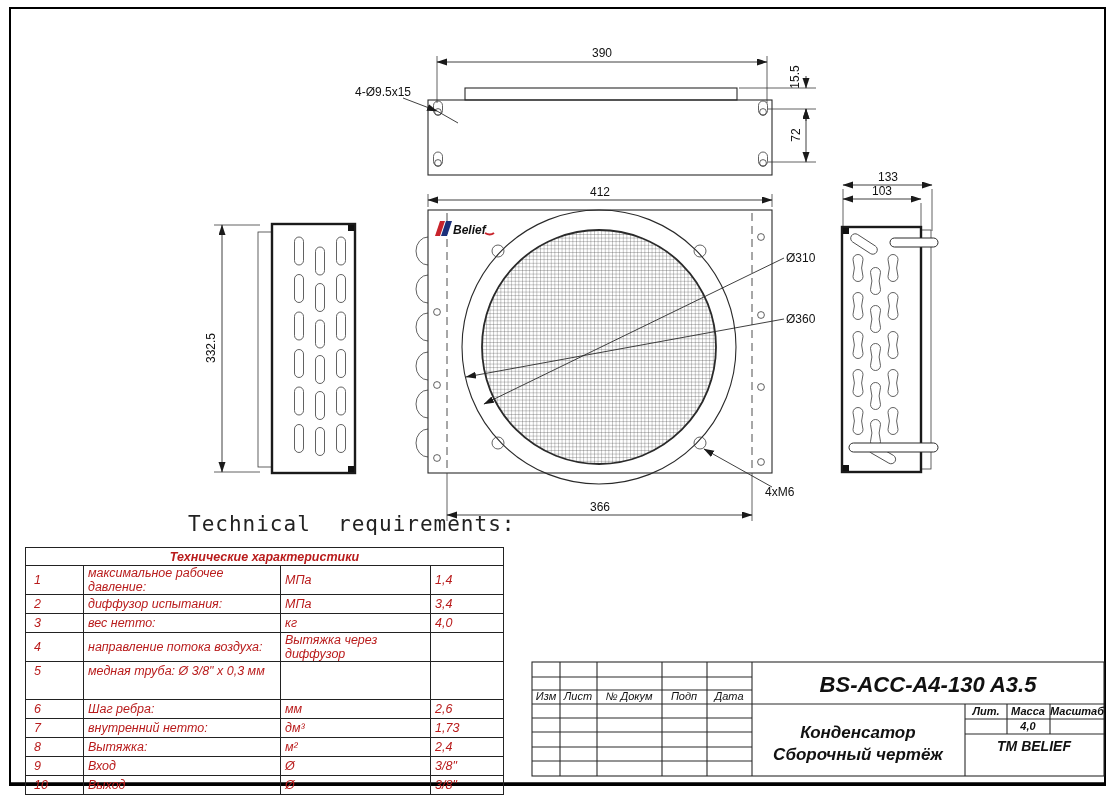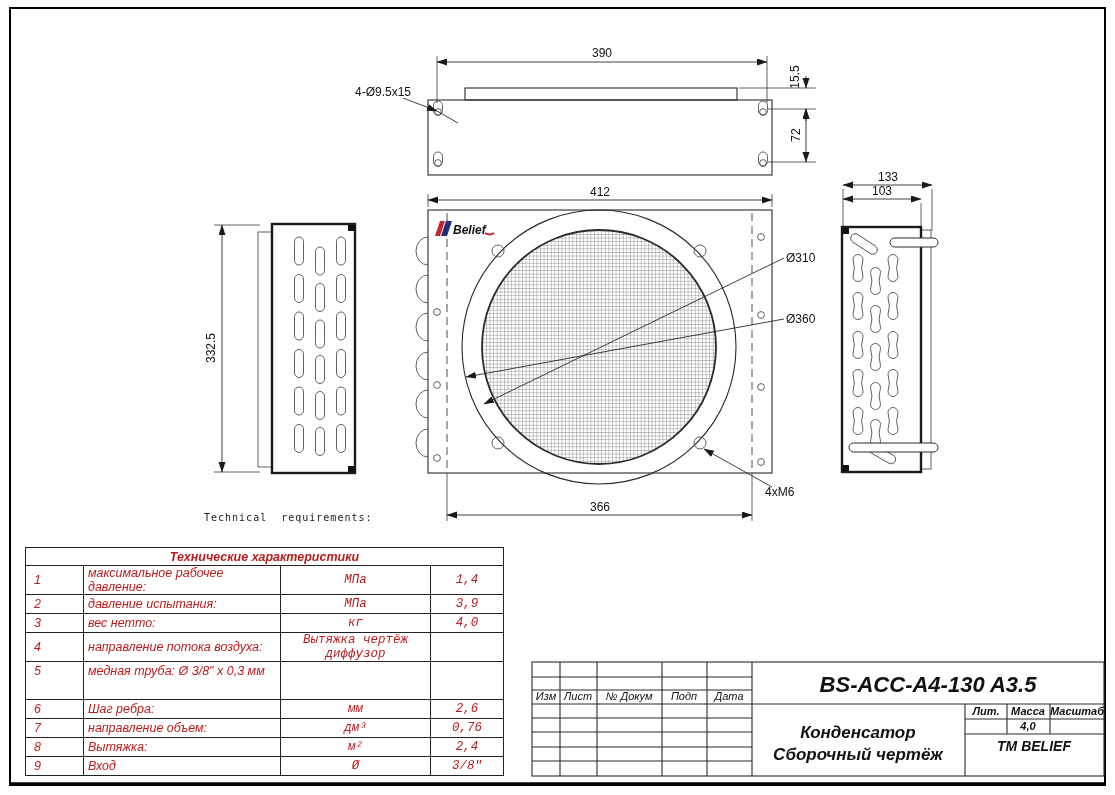--- a/index.html
+++ b/index.html
@@ -15,25 +15,25 @@
   .dimtxt{font-size:12px;}
   .ttl-it{font-style:italic;}
   
   #spec{position:absolute;left:25px;top:547px;width:478px;border-collapse:collapse;
         table-layout:fixed;font:italic 12.5px "Liberation Sans",sans-serif;color:#b91c1c;}
   #spec th,#spec td{border:1px solid #222;padding:0 4px;overflow:hidden;}
   #spec th{height:17px;font-weight:bold;font-style:italic;padding:0;}
   #spec th span{display:inline-block;width:255px;text-align:center;}
   #spec td{height:18px;vertical-align:middle;}
   #spec td.c-num{padding-left:8px;}
-  #spec td.c-unit,#spec td.c-value{text-align:center;font-family:Liberation Mono, monospace;}
+  #spec td.c-unit,#spec td.c-value{}
   #spec tr.tall td{height:35px;vertical-align:top;padding-top:2px;}
   
   #techreq{position:absolute;left:188px;top:512px;font-family:"DejaVu Sans Mono",monospace;
-           font-size:10px;letter-spacing:1px;color:#222;white-space:pre;margin-left:16px;}
+           font-size:21px;letter-spacing:1px;color:#222;white-space:pre;}
 </style>
 </head>
 <body>
 
 <div id="sheet">
 
 <svg width="1115" height="795" viewBox="0 0 1115 795">
   <defs>
     <marker id="ah" markerWidth="11" markerHeight="8" refX="10" refY="3.5" orient="auto-start-reverse" markerUnits="userSpaceOnUse">
       <path d="M0,0 L10.5,3.5 L0,7 Z" fill="#1a1a1a"></path>
@@ -274,62 +274,68 @@
   </thead>
   <tbody>
         <tr>
           <td class="c-num">1</td>
           <td class="c-name">максимальное рабочее давление:</td>
           <td class="c-unit">МПа</td>
           <td class="c-value">1,4</td>
         </tr>
         <tr>
           <td class="c-num">2</td>
-          <td class="c-name">давление испытания:</td>
+          <td class="c-name">диффузор испытания:</td>
           <td class="c-unit">МПа</td>
-          <td class="c-value">3,9</td>
+          <td class="c-value">3,4</td>
         </tr>
         <tr>
           <td class="c-num">3</td>
           <td class="c-name">вес нетто:</td>
           <td class="c-unit">кг</td>
           <td class="c-value">4,0</td>
         </tr>
         <tr>
           <td class="c-num">4</td>
           <td class="c-name">направление потока воздуха:</td>
-          <td class="c-unit">Вытяжка чертёж диффузор</td>
+          <td class="c-unit">Вытяжка через диффузор</td>
           <td class="c-value"></td>
         </tr>
         <tr class="tall">
           <td class="c-num">5</td>
           <td class="c-name">медная труба: Ø 3/8" x 0,3 мм</td>
           <td class="c-unit"></td>
           <td class="c-value"></td>
         </tr>
         <tr>
           <td class="c-num">6</td>
           <td class="c-name">Шаг ребра:</td>
           <td class="c-unit">мм</td>
           <td class="c-value">2,6</td>
         </tr>
         <tr>
           <td class="c-num">7</td>
-          <td class="c-name">направление объем:</td>
+          <td class="c-name">внутренний нетто:</td>
           <td class="c-unit">дм³</td>
-          <td class="c-value">0,76</td>
+          <td class="c-value">1,73</td>
         </tr>
         <tr>
           <td class="c-num">8</td>
           <td class="c-name">Вытяжка:</td>
           <td class="c-unit">м²</td>
           <td class="c-value">2,4</td>
         </tr>
         <tr>
           <td class="c-num">9</td>
           <td class="c-name">Вход</td>
           <td class="c-unit">Ø</td>
           <td class="c-value">3/8"</td>
         </tr>
+        <tr>
+          <td class="c-num">10</td>
+          <td class="c-name">Выход</td>
+          <td class="c-unit">Ø</td>
+          <td class="c-value">3/8"</td>
+        </tr>
       </tbody>
 </table>
 
 </div>
 
 </body></html>

